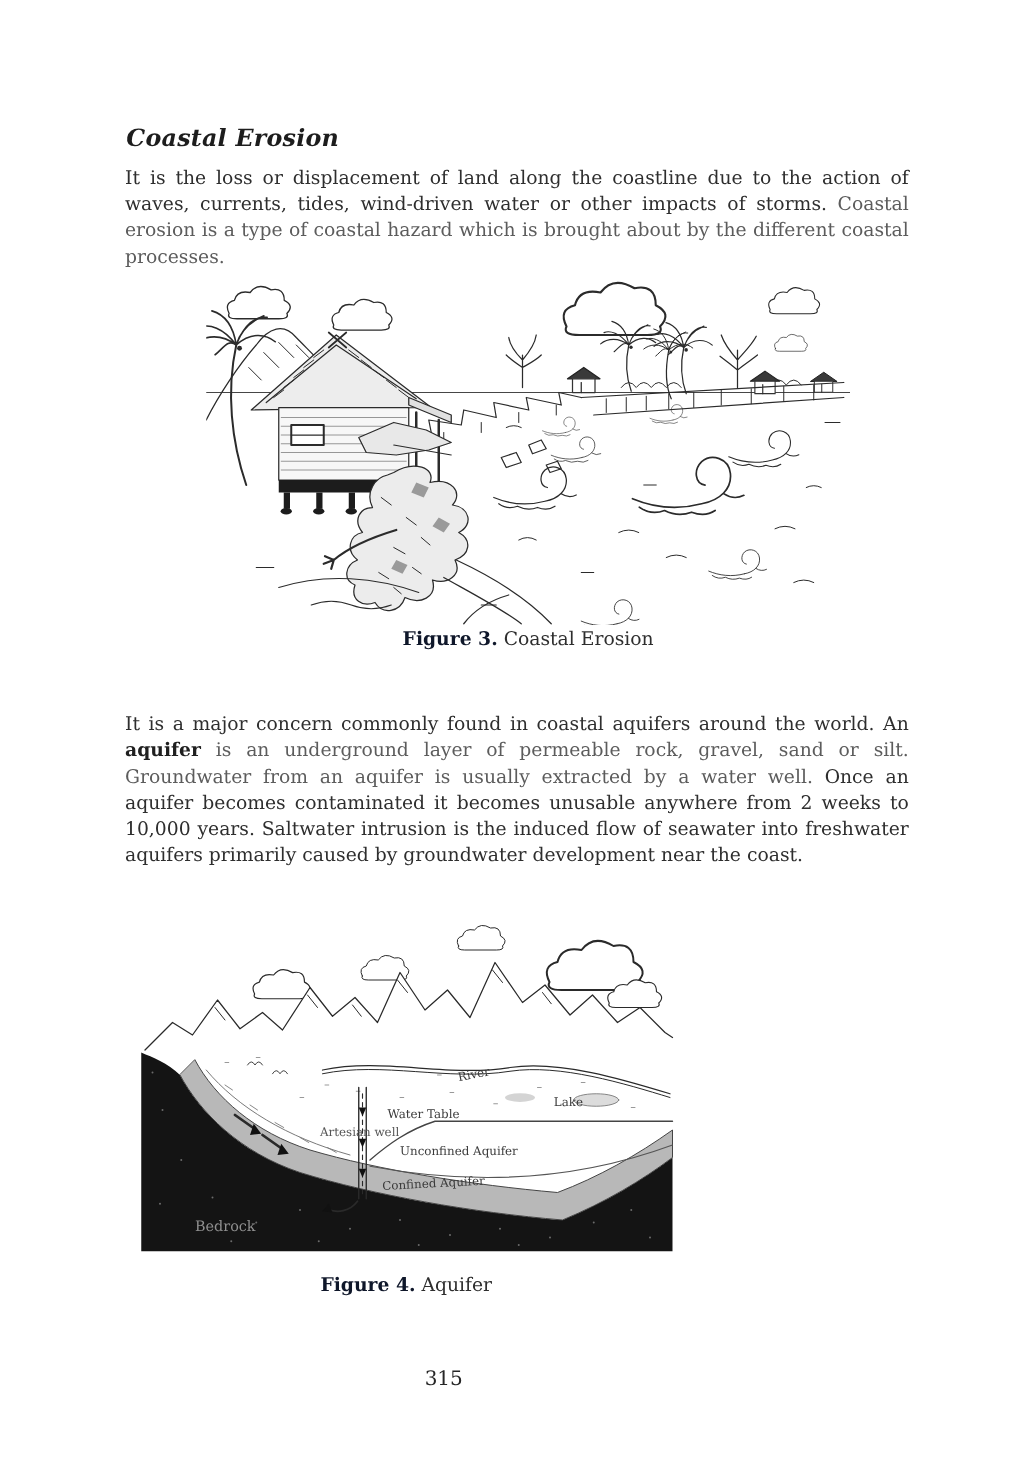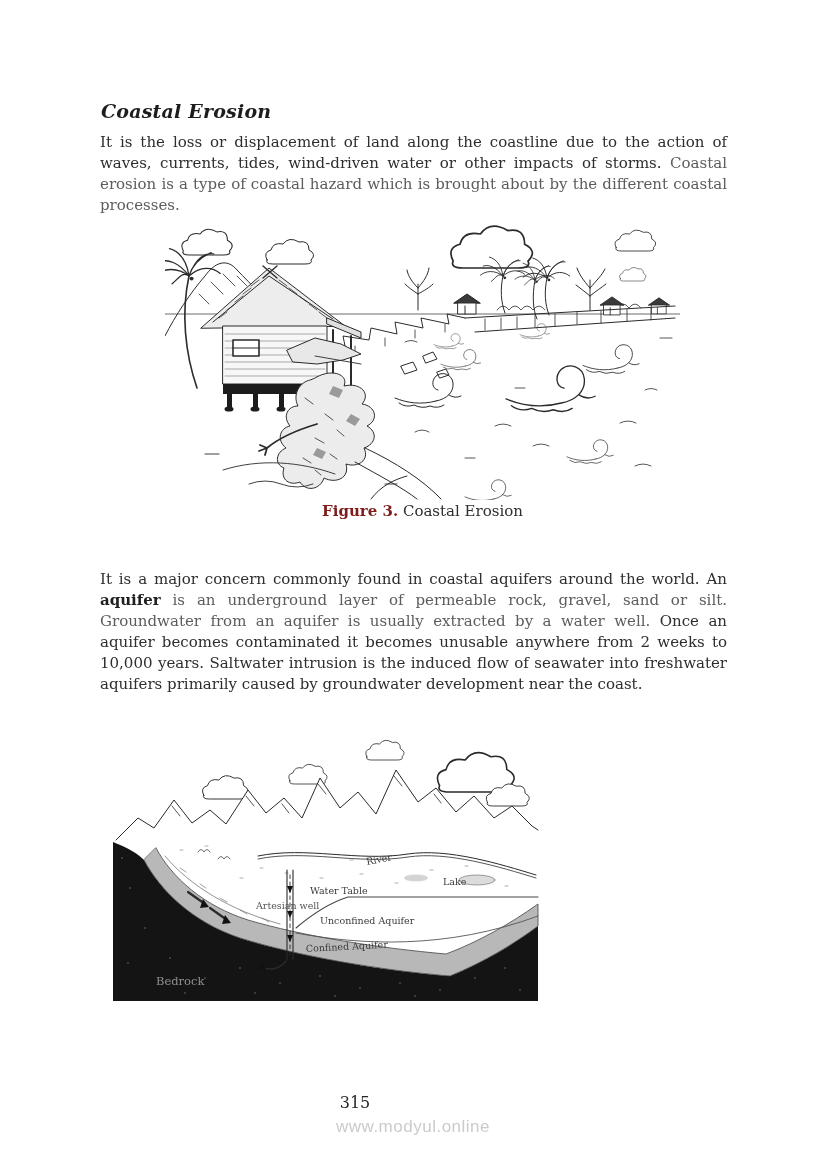--- a/index.html
+++ b/index.html
@@ -15,21 +15,21 @@
     position:absolute;left:100px;width:627px;font-size:15px;line-height:20.9px;
     text-align:justify;margin:0;color:#2e2e2e;
   }
   .muted{color:#5c5c5c;}
   .bold{font-weight:bold;color:#1f1f1f;}
   .figure-art{position:absolute;}
   .figure-art svg{display:block;width:100%;height:100%;}
   .caption{
     position:absolute;font-size:15px;color:#2e2e2e;text-align:center;margin:0;
   }
-  .caption .cap-label{font-weight:bold;color:#7f1d1d;}
+  .caption .cap-label{font-weight:bold;color:#0f172a;}
   .page-number{
     position:absolute;left:0;top:1093px;width:710px;text-align:center;
     font-size:16px;color:#262626;
   }
   .watermark{
     position:absolute;left:0;top:1117px;width:826px;text-align:center;
     font-family:"Liberation Sans","DejaVu Sans",sans-serif;
     font-size:17px;color:#cbcbcb;letter-spacing:0.5px;
   }
   svg text{font-family:"DejaVu Serif","Liberation Serif",serif;}
@@ -255,17 +255,17 @@
           <text x="200" y="166" font-size="9.5">Water Table</text>
           <text x="146" y="181" font-size="9.5" fill="#555">Artesian well</text>
           <text x="210" y="196" font-size="9.5">Unconfined Aquifer</text>
           <text x="196" y="224" font-size="9.5" transform="rotate(-3 196 224)">Confined Aquifer</text>
           <text x="46" y="257" font-size="11.5" fill="#909090">Bedrock</text>
         </g>
       </g>
     </svg>
   </div>
 
+  <p class="caption" style="left:110px;top:1019px;width:430px;"><span class="cap-label">Figure 4.</span><span> Aquifer</span></p>
 
   <div class="page-number">315</div>
-  <div class="watermark">www.modyul.online</div>
 
 </div>
 
 </body></html>

